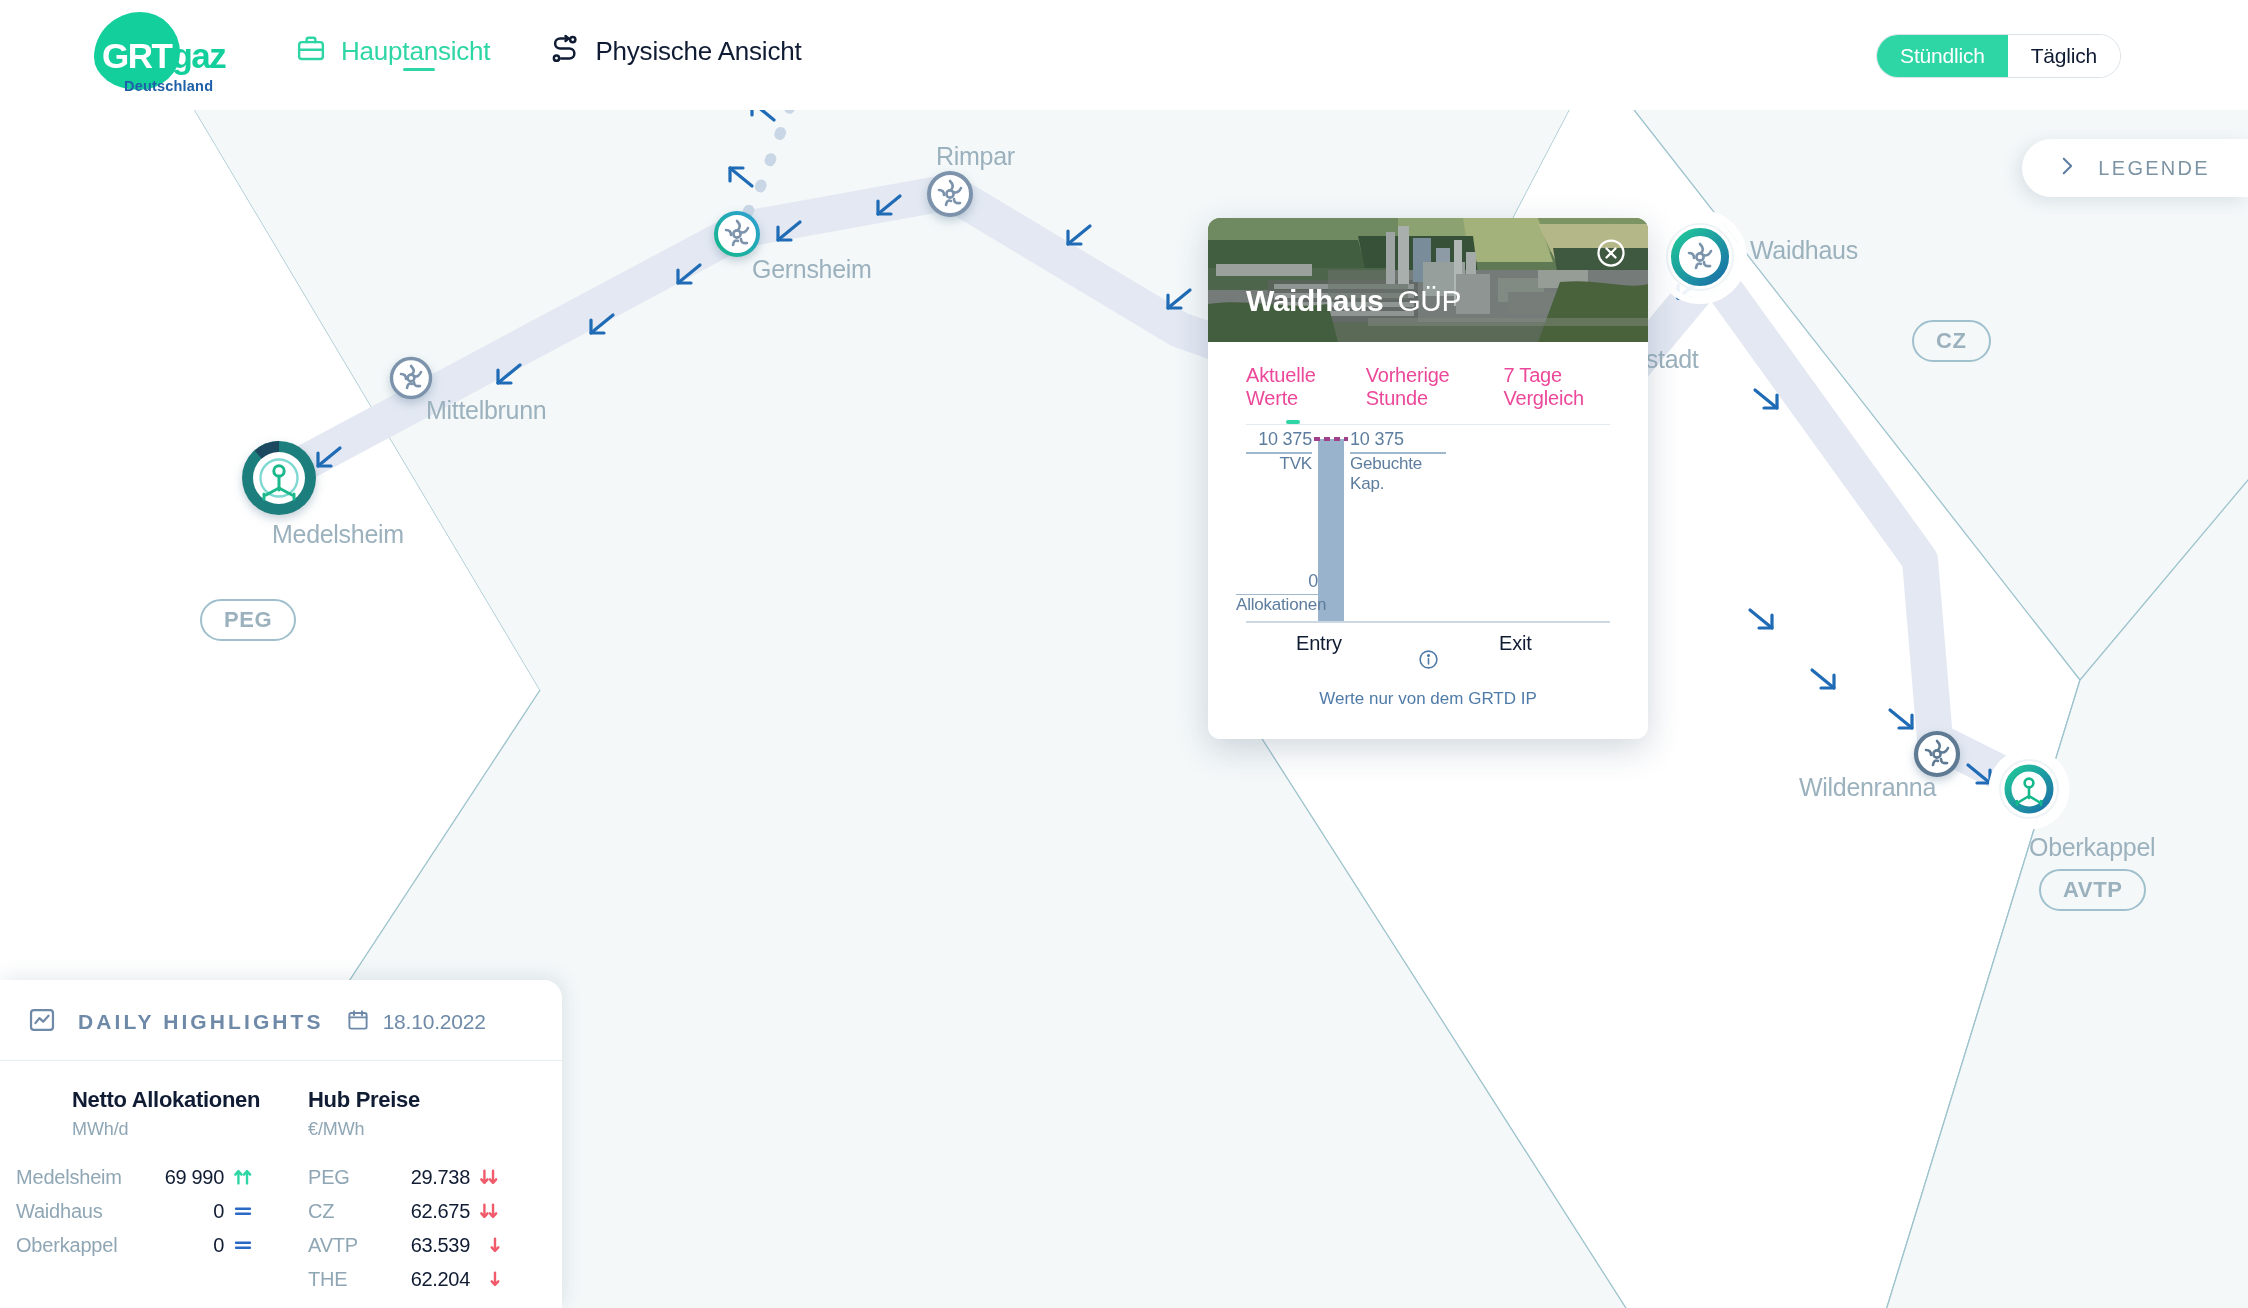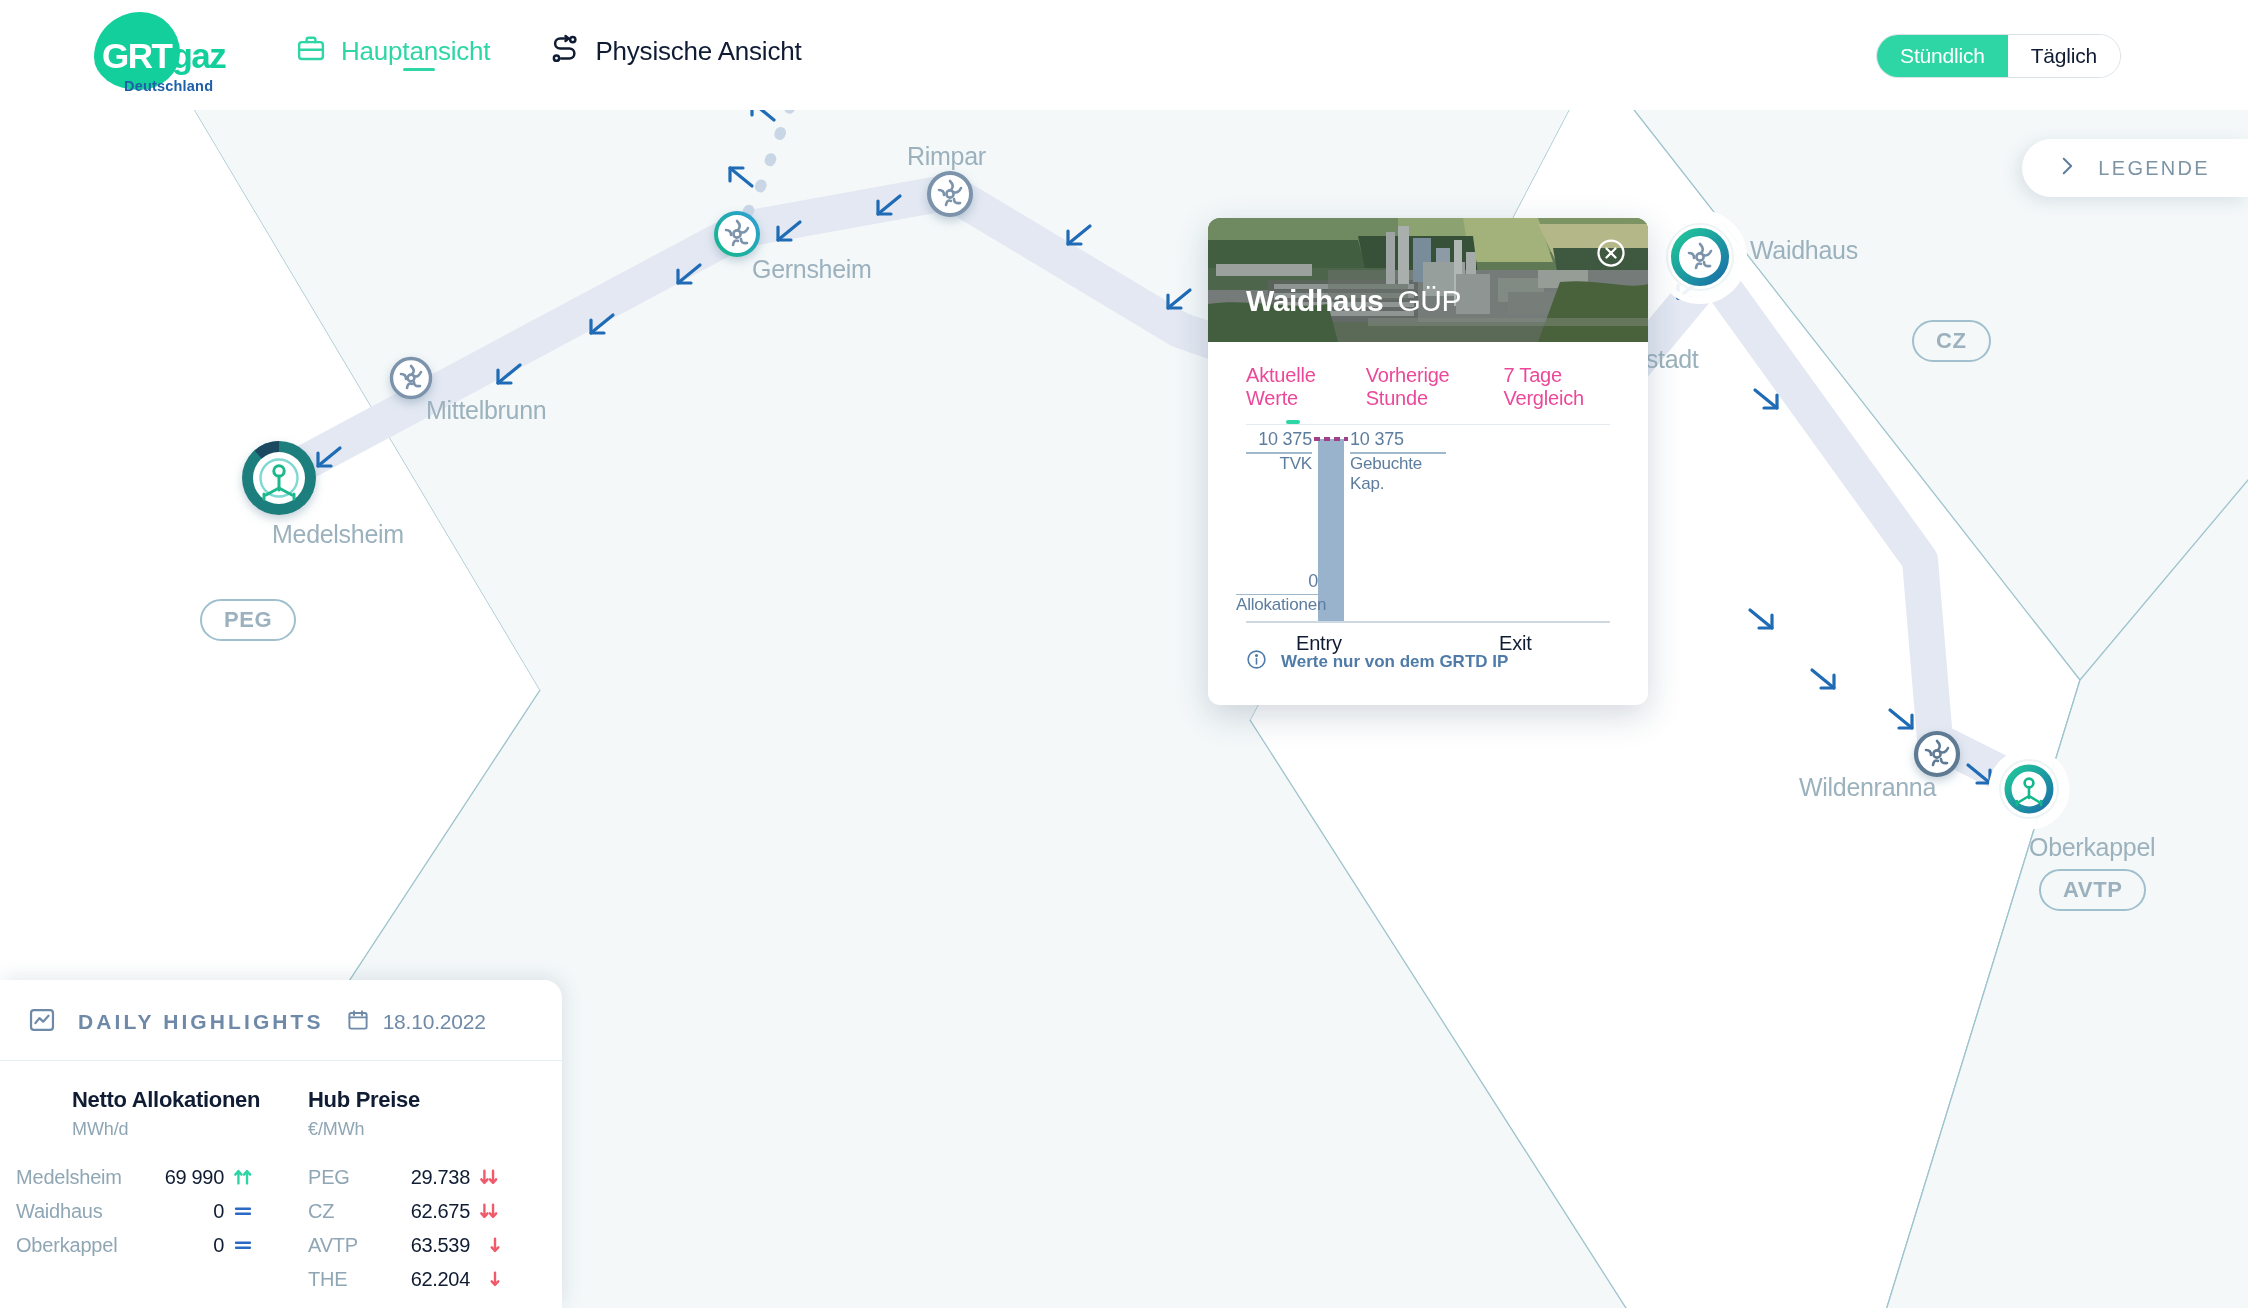--- a/index.html
+++ b/index.html
@@ -126,21 +126,21 @@
     position: absolute; background: #9ab3cc;
   }
   .cap-dash { position: absolute; height: 4px; background: #a0408a; }
   .lbl-box { position: absolute; }
   .lbl-num { font-size: 18px; color: #5d7d9e; letter-spacing: -0.2px; }
   .lbl-rule { height: 1.4px; background: #9fb8cc; margin-top: 2px; }
   .lbl-cap { font-size: 17px; color: #5d7d9e; line-height: 1.18; letter-spacing: -0.2px; }
   .axis-cat { position: absolute; font-size: 20px; color: #101c33; letter-spacing: -0.2px; }
   .chart-note {
     display: flex; align-items: center; gap: 14px;
-    padding: 26px 38px 30px 38px; font-size: 17px; color: #4f7ba8; font-weight: 700;
+    padding: 26px 38px 30px 38px; font-size: 17px; color: #4f7ba8; font-weight: 400; flex-direction: column;
   }
 
   
   .dh {
     position: absolute; left: 0; bottom: 0; width: 562px; z-index: 35;
     background: #ffffff; border-radius: 0 18px 0 0;
     box-shadow: 2px -3px 20px rgba(40,70,100,0.12);
     padding-bottom: 8px;
   }
   .dh-head { display: flex; align-items: center; gap: 22px; padding: 26px 0 22px 28px;
@@ -335,21 +335,21 @@
           <path d="M 2029 787 L 2029 798"></path>
           <path d="M 2029 796 L 2019 802 M 2029 796 L 2039 802"></path>
           <path d="M 2017 801 L 2017 805 M 2041 801 L 2041 805"></path>
         </g>
       </g>
     </svg>
 
     <div class="node-label" style="left:272px; top:520px;">Medelsheim</div>
     <div class="node-label" style="left:426px; top:396px;">Mittelbrunn</div>
     <div class="node-label" style="left:752px; top:255px;">Gernsheim</div>
-    <div class="node-label" style="left:907px; top:142px;">Rimpar</div>
+    <div class="node-label" style="left:936px; top:142px;">Rimpar</div>
     <div class="node-label" style="left:1750px; top:236px;">Waidhaus</div>
     <div class="node-label" style="left:1567px; top:345px;">Rothenstadt</div>
     <div class="node-label" style="left:1799px; top:773px;">Wildenranna</div>
     <div class="node-label" style="left:2029px; top:833px;">Oberkappel</div>
 
     <div class="zone-badge" style="left:200px; top:599px;">PEG</div>
     <div class="zone-badge" style="left:1912px; top:320px;">CZ</div>
     <div class="zone-badge" style="left:2039px; top:869px;">AVTP</div>
   </div>
 

